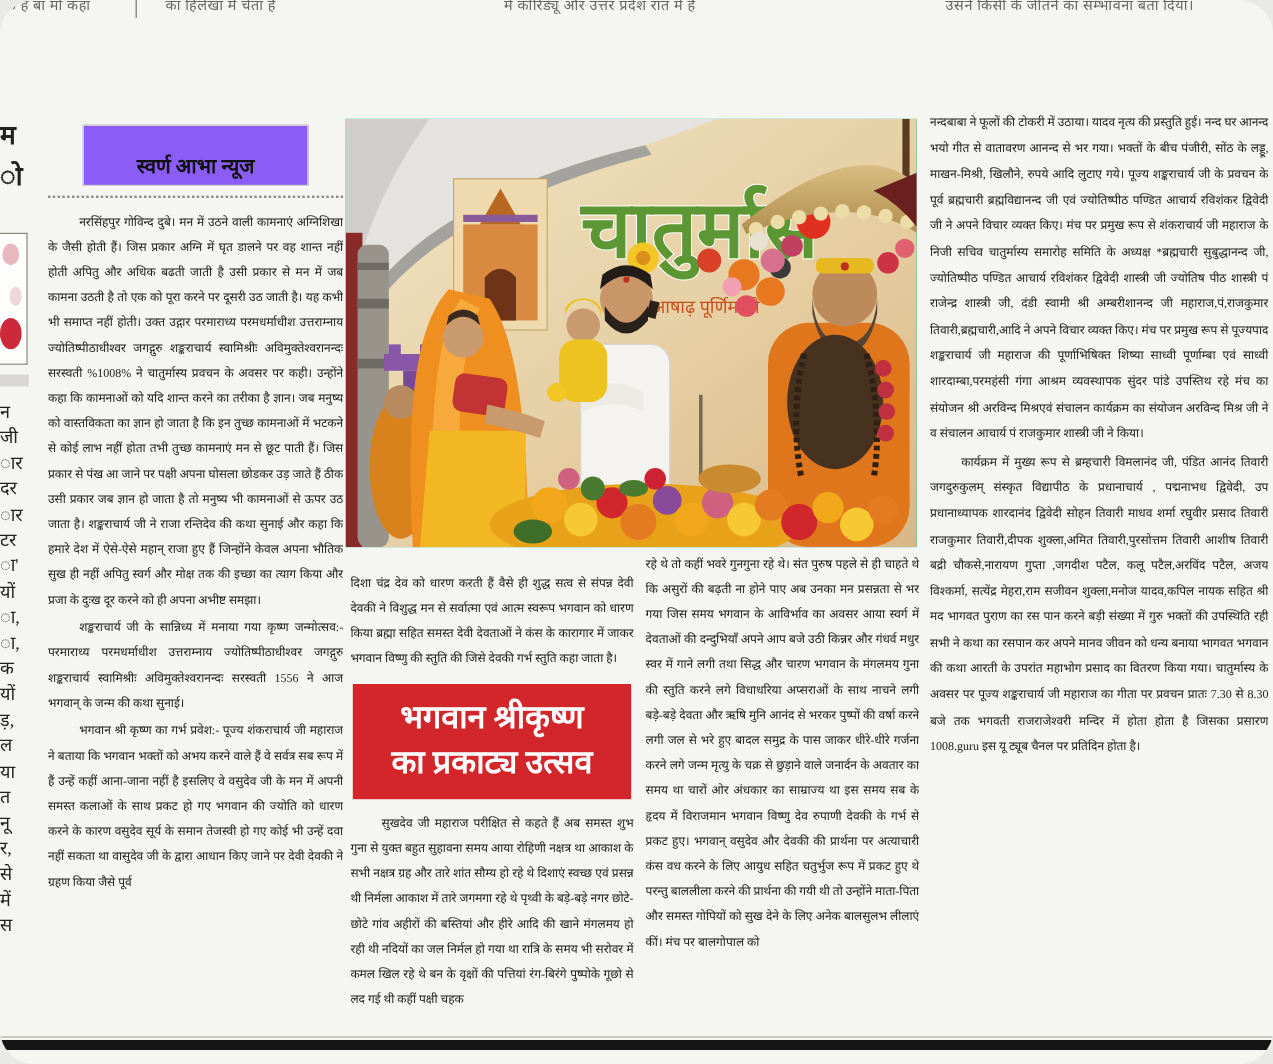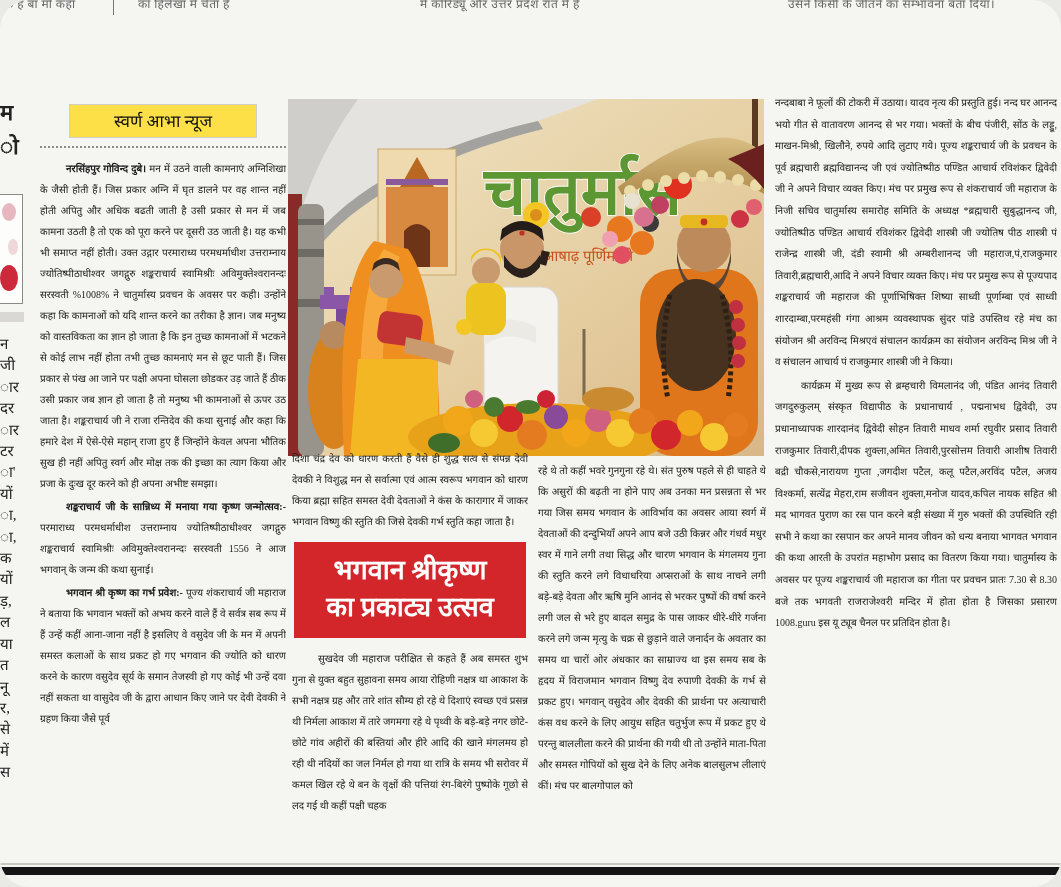--- a/index.html
+++ b/index.html
@@ -19,29 +19,29 @@
   .sliver-photo{position:absolute;left:0;top:98px;width:22px;height:108px;background:#fdfdfb;border:1px solid #8a8a86;border-left:none;}
   .sliver-photo .blob1{position:absolute;left:2px;top:8px;width:14px;height:18px;border-radius:50%;background:#e8b8c0;}
   .sliver-photo .blob2{position:absolute;left:0px;top:70px;width:18px;height:26px;border-radius:50%;background:#cc2a3a;}
   .sliver-photo .blob3{position:absolute;left:8px;top:44px;width:10px;height:16px;border-radius:50%;background:#f0d8da;}
   .sliver-graybar{position:absolute;left:0;top:216px;width:24px;height:10px;background:#d9d8d4;}
   .sliver-chars{position:absolute;left:0;top:238px;width:26px;font-size:15px;line-height:21.4px;color:#222;text-align:left;white-space:pre-line;}
   
   .col{position:absolute;overflow:hidden;text-align:justify;}
   .col p{margin:0 0 2px 0;font-size:10px;line-height:21px;}
   .col1{left:40px;top:96px;width:246px;height:764px;}
-  .col2{left:292px;top:448px;width:236px;height:400px;}
+  .col2{left:292px;top:476px;width:236px;height:400px;}
   .col3{left:538px;top:460px;width:228px;height:400px;}
   .col4{left:775px;top:92px;width:282px;height:768px;}
   .col4 p{line-height:21.6px;}
   .indent{text-indent:26px;}
-  b.runin{font-weight:bold;}
-  
-  .kicker{width:186px;margin:8px auto 0 auto;background:#fde047;border:1px solid #cfcec9;
-          text-align:center;font-weight:normal;font-size:17px;padding:4px 0 5px 0;color:#111;}
+  b.runin{font-weight:normal;}
+  
+  .kicker{width:186px;margin:8px auto 0 auto;background:#8b5cf6;border:1px solid #cfcec9;
+          text-align:center;font-weight:bold;font-size:17px;padding:21px 0 5px 0;color:#111;}
   .dotted-rule{border-bottom:2px dotted #8a8a86;margin:6px 0 10px 0;height:2px;}
   
   .highlight-box{margin:10px 2px 10px 2px;background:#d2262b;color:#ffffff;text-align:center;
                  font-weight:bold;font-size:27px;line-height:37px;padding:10px 4px 12px 4px;}
   
   .photo{position:absolute;left:288px;top:99px;width:476px;height:357px;overflow:hidden;background:#14b8a6;}
   
   .bottom-rule{position:absolute;left:0;top:861px;width:1061px;height:16px;
     background:linear-gradient(#f5f5f1 0 2px,#c9c9c4 2px 4px,#f5f5f1 4px 6px,#151515 6px 14px,#f5f5f1 14px 16px);}
 </style>

